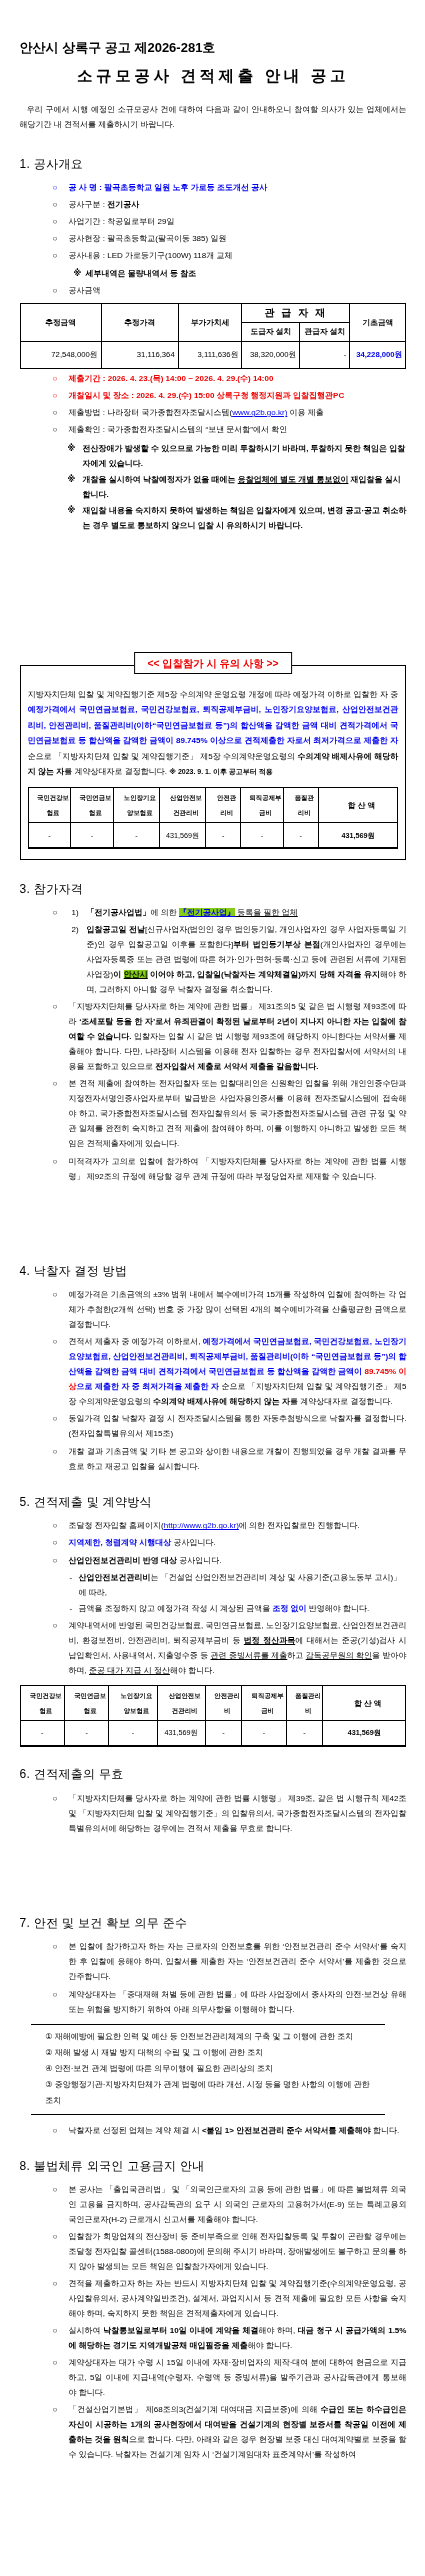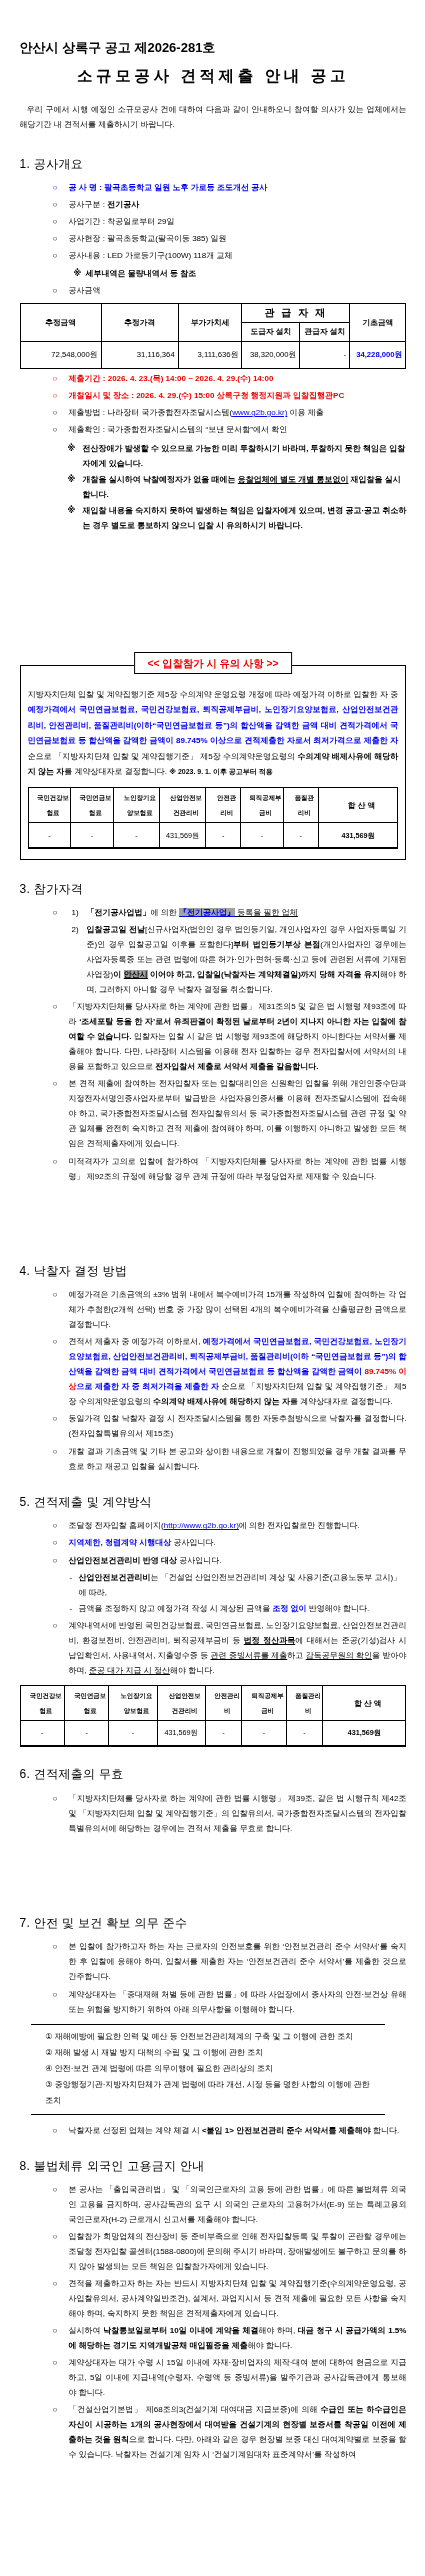--- a/index.html
+++ b/index.html
@@ -4,21 +4,21 @@
 <style>
   html,body{margin:0;padding:0;background:#fff;}
   .page{width:426px;height:3611px;overflow:hidden;background:#fff;color:#000;
         font-family:"Liberation Sans","DejaVu Sans",sans-serif;font-size:8px;line-height:15px;position:relative;}
   .content{padding:0 19.6px;}
   .sp{width:100%;}
   .b{font-weight:bold;}
   .u{text-decoration:underline;}
   .blue{color:#0000ee;}
   .red{color:#ee0000;}
-  .hl{background:#a3a3a3;}
+  .hl{background:#84cc16;}
   .just{text-align:justify;}
   .notice-no{margin:0;padding-top:40px;font-size:13px;font-weight:600;}
   .doc-title{margin:13.4px 0 0 0;text-align:center;font-size:15.5px;font-weight:bold;letter-spacing:3.6px;}
   .intro{margin:18.5px 0 0 0;text-indent:7.2px;line-height:15.5px;}
   .h{font-size:12px;font-weight:normal;letter-spacing:0.3px;margin:17.5px 0 8.2px 0;}
   .oi{position:relative;padding-left:49px;margin:2.1px 0;}
   .oi>.blt{position:absolute;left:33px;top:0;}
   .ni{position:relative;padding-left:67px;margin:2.1px 0;}
   .ni>.no{position:absolute;left:52px;top:0;}
   .note{position:relative;padding-left:63px;margin:1px 0;font-weight:600;}

